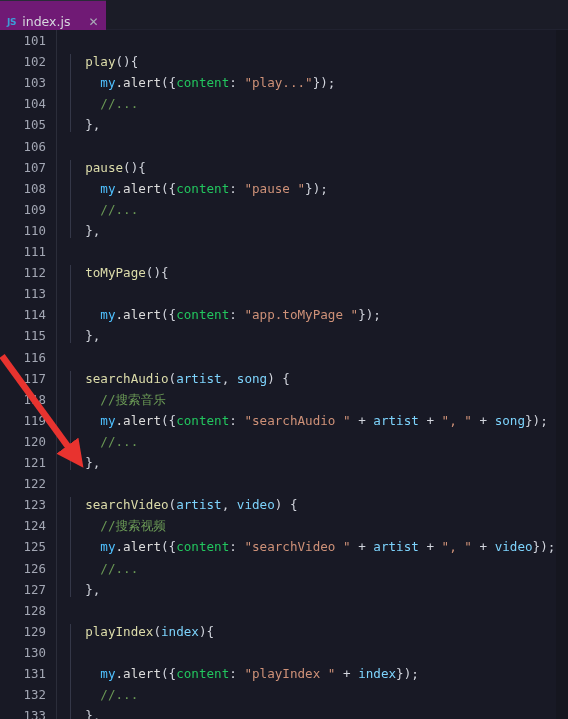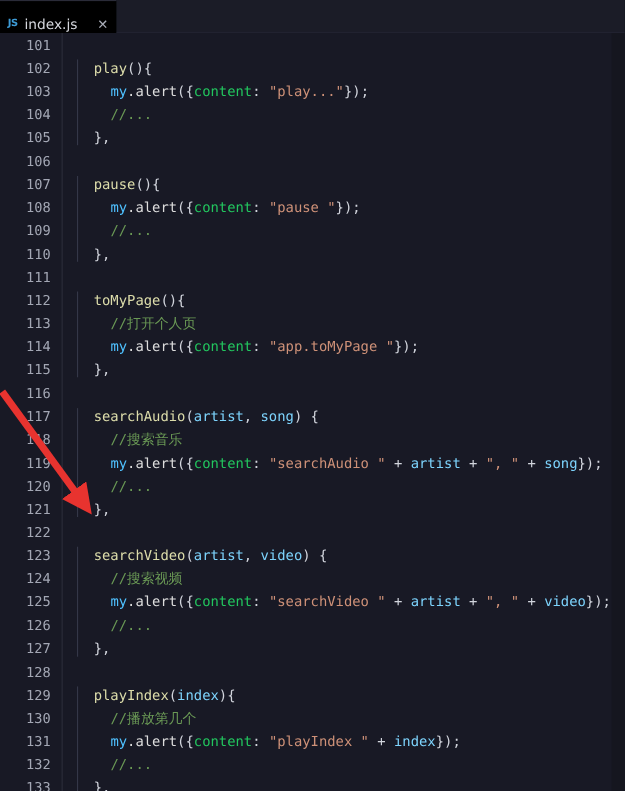--- a/index.html
+++ b/index.html
@@ -25,21 +25,21 @@
     background: #191a24;
     display: flex;
     align-items: stretch;
   }
   .tab {
     display: flex;
     align-items: center;
     gap: 6px;
     height: 30px;
     padding: 12px 8px 0 7px;
-    background: #000000;
+    background: #701a75;
     border-top: 1px solid #2a2b38;
     box-sizing: border-box;
   }
   .tab-js-icon {
     font-family: "DejaVu Sans", "Liberation Sans", sans-serif;
     font-size: 9px;
     font-weight: bold;
     color: #3d9bd6;
     letter-spacing: -0.3px;
     line-height: 1;
@@ -169,38 +169,38 @@
         <div class="row" style="top: 42.2px; position: absolute; left: 0px; width: 568px;"><span class="ln">103</span><span class="code"><span class="t-punct">    </span><span class="t-obj">my</span><span class="t-prop">.alert</span><span class="t-brace">({</span><span class="t-key">content</span><span class="t-punct">: </span><span class="t-str">"play..."</span><span class="t-brace">});</span></span></div>
         <div class="row" style="top: 63.3px; position: absolute; left: 0px; width: 568px;"><span class="ln">104</span><span class="code"><span class="t-punct">    </span><span class="t-comment">//...</span></span></div>
         <div class="row" style="top: 84.4px; position: absolute; left: 0px; width: 568px;"><span class="ln">105</span><span class="code"><span class="t-punct">  </span><span class="t-brace">},</span></span></div>
         <div class="row" style="top: 105.5px; position: absolute; left: 0px; width: 568px;"><span class="ln">106</span><span class="code"></span></div>
         <div class="row" style="top: 126.6px; position: absolute; left: 0px; width: 568px;"><span class="ln">107</span><span class="code"><span class="t-punct">  </span><span class="t-fn">pause</span><span class="t-punct">(){</span></span></div>
         <div class="row" style="top: 147.7px; position: absolute; left: 0px; width: 568px;"><span class="ln">108</span><span class="code"><span class="t-punct">    </span><span class="t-obj">my</span><span class="t-prop">.alert</span><span class="t-brace">({</span><span class="t-key">content</span><span class="t-punct">: </span><span class="t-str">"pause "</span><span class="t-brace">});</span></span></div>
         <div class="row" style="top: 168.8px; position: absolute; left: 0px; width: 568px;"><span class="ln">109</span><span class="code"><span class="t-punct">    </span><span class="t-comment">//...</span></span></div>
         <div class="row" style="top: 189.9px; position: absolute; left: 0px; width: 568px;"><span class="ln">110</span><span class="code"><span class="t-punct">  </span><span class="t-brace">},</span></span></div>
         <div class="row" style="top: 211px; position: absolute; left: 0px; width: 568px;"><span class="ln">111</span><span class="code"></span></div>
         <div class="row" style="top: 232.1px; position: absolute; left: 0px; width: 568px;"><span class="ln">112</span><span class="code"><span class="t-punct">  </span><span class="t-fn">toMyPage</span><span class="t-punct">(){</span></span></div>
-        <div class="row" style="top: 253.2px; position: absolute; left: 0px; width: 568px;"><span class="ln">113</span><span class="code"><span class="t-punct">    </span><span class="t-comment">//打开个人页</span></span></div>
+        <div class="row" style="top: 253.2px; position: absolute; left: 0px; width: 568px;"><span class="ln">113</span></div>
         <div class="row" style="top: 274.3px; position: absolute; left: 0px; width: 568px;"><span class="ln">114</span><span class="code"><span class="t-punct">    </span><span class="t-obj">my</span><span class="t-prop">.alert</span><span class="t-brace">({</span><span class="t-key">content</span><span class="t-punct">: </span><span class="t-str">"app.toMyPage "</span><span class="t-brace">});</span></span></div>
         <div class="row" style="top: 295.4px; position: absolute; left: 0px; width: 568px;"><span class="ln">115</span><span class="code"><span class="t-punct">  </span><span class="t-brace">},</span></span></div>
         <div class="row" style="top: 316.5px; position: absolute; left: 0px; width: 568px;"><span class="ln">116</span><span class="code"></span></div>
         <div class="row" style="top: 337.6px; position: absolute; left: 0px; width: 568px;"><span class="ln">117</span><span class="code"><span class="t-punct">  </span><span class="t-fn">searchAudio</span><span class="t-punct">(</span><span class="t-param">artist</span><span class="t-punct">, </span><span class="t-param">song</span><span class="t-punct">) {</span></span></div>
         <div class="row" style="top: 358.7px; position: absolute; left: 0px; width: 568px;"><span class="ln">118</span><span class="code"><span class="t-punct">    </span><span class="t-comment">//搜索音乐</span></span></div>
         <div class="row" style="top: 379.8px; position: absolute; left: 0px; width: 568px;"><span class="ln">119</span><span class="code"><span class="t-punct">    </span><span class="t-obj">my</span><span class="t-prop">.alert</span><span class="t-brace">({</span><span class="t-key">content</span><span class="t-punct">: </span><span class="t-str">"searchAudio "</span><span class="t-op"> + </span><span class="t-param">artist</span><span class="t-op"> + </span><span class="t-str">", "</span><span class="t-op"> + </span><span class="t-param">song</span><span class="t-brace">});</span></span></div>
         <div class="row" style="top: 400.9px; position: absolute; left: 0px; width: 568px;"><span class="ln">120</span><span class="code"><span class="t-punct">    </span><span class="t-comment">//...</span></span></div>
         <div class="row" style="top: 422px; position: absolute; left: 0px; width: 568px;"><span class="ln">121</span><span class="code"><span class="t-punct">  </span><span class="t-brace">},</span></span></div>
         <div class="row" style="top: 443.1px; position: absolute; left: 0px; width: 568px;"><span class="ln">122</span><span class="code"></span></div>
         <div class="row" style="top: 464.2px; position: absolute; left: 0px; width: 568px;"><span class="ln">123</span><span class="code"><span class="t-punct">  </span><span class="t-fn">searchVideo</span><span class="t-punct">(</span><span class="t-param">artist</span><span class="t-punct">, </span><span class="t-param">video</span><span class="t-punct">) {</span></span></div>
         <div class="row" style="top: 485.3px; position: absolute; left: 0px; width: 568px;"><span class="ln">124</span><span class="code"><span class="t-punct">    </span><span class="t-comment">//搜索视频</span></span></div>
         <div class="row" style="top: 506.4px; position: absolute; left: 0px; width: 568px;"><span class="ln">125</span><span class="code"><span class="t-punct">    </span><span class="t-obj">my</span><span class="t-prop">.alert</span><span class="t-brace">({</span><span class="t-key">content</span><span class="t-punct">: </span><span class="t-str">"searchVideo "</span><span class="t-op"> + </span><span class="t-param">artist</span><span class="t-op"> + </span><span class="t-str">", "</span><span class="t-op"> + </span><span class="t-param">video</span><span class="t-brace">});</span></span></div>
         <div class="row" style="top: 527.5px; position: absolute; left: 0px; width: 568px;"><span class="ln">126</span><span class="code"><span class="t-punct">    </span><span class="t-comment">//...</span></span></div>
         <div class="row" style="top: 548.6px; position: absolute; left: 0px; width: 568px;"><span class="ln">127</span><span class="code"><span class="t-punct">  </span><span class="t-brace">},</span></span></div>
         <div class="row" style="top: 569.7px; position: absolute; left: 0px; width: 568px;"><span class="ln">128</span><span class="code"></span></div>
         <div class="row" style="top: 590.8px; position: absolute; left: 0px; width: 489px;"><span class="ln">129</span><span class="code"><span class="t-punct">  </span><span class="t-fn">playIndex</span><span class="t-punct">(</span><span class="t-param">index</span><span class="t-punct">){</span></span></div>
-        <div class="row" style="top: 611.9px; position: absolute; left: 0px; width: 568px;"><span class="ln">130</span><span class="code"><span class="t-punct">    </span><span class="t-comment">//播放第几个</span></span></div>
+        <div class="row" style="top: 611.9px; position: absolute; left: 0px; width: 568px;"><span class="ln">130</span></div>
         <div class="row" style="top: 633px; position: absolute; left: 0px; width: 568px;"><span class="ln">131</span><span class="code"><span class="t-punct">    </span><span class="t-obj">my</span><span class="t-prop">.alert</span><span class="t-brace">({</span><span class="t-key">content</span><span class="t-punct">: </span><span class="t-str">"playIndex "</span><span class="t-op"> + </span><span class="t-param">index</span><span class="t-brace">});</span></span></div>
         <div class="row" style="top: 654.1px; position: absolute; left: 0px; width: 568px;"><span class="ln">132</span><span class="code"><span class="t-punct">    </span><span class="t-comment">//...</span></span></div>
         <div class="row" style="top: 675.2px; position: absolute; left: 0px; width: 568px;"><span class="ln">133</span><span class="code"><span class="t-punct">  </span><span class="t-brace">},</span></span></div>
       </div>
     <div class="right-strip"></div>
   <div class="indent-guide" style="top: 24.1px; height: 78.4px;"></div>
       <div class="indent-guide" style="top: 129.6px; height: 78.4px;"></div>
       <div class="indent-guide" style="top: 235.1px; height: 78.4px;"></div>
       <div class="indent-guide" style="top: 340.6px; height: 99.5px;"></div>
       <div class="indent-guide" style="top: 467.2px; height: 99.5px;"></div>

